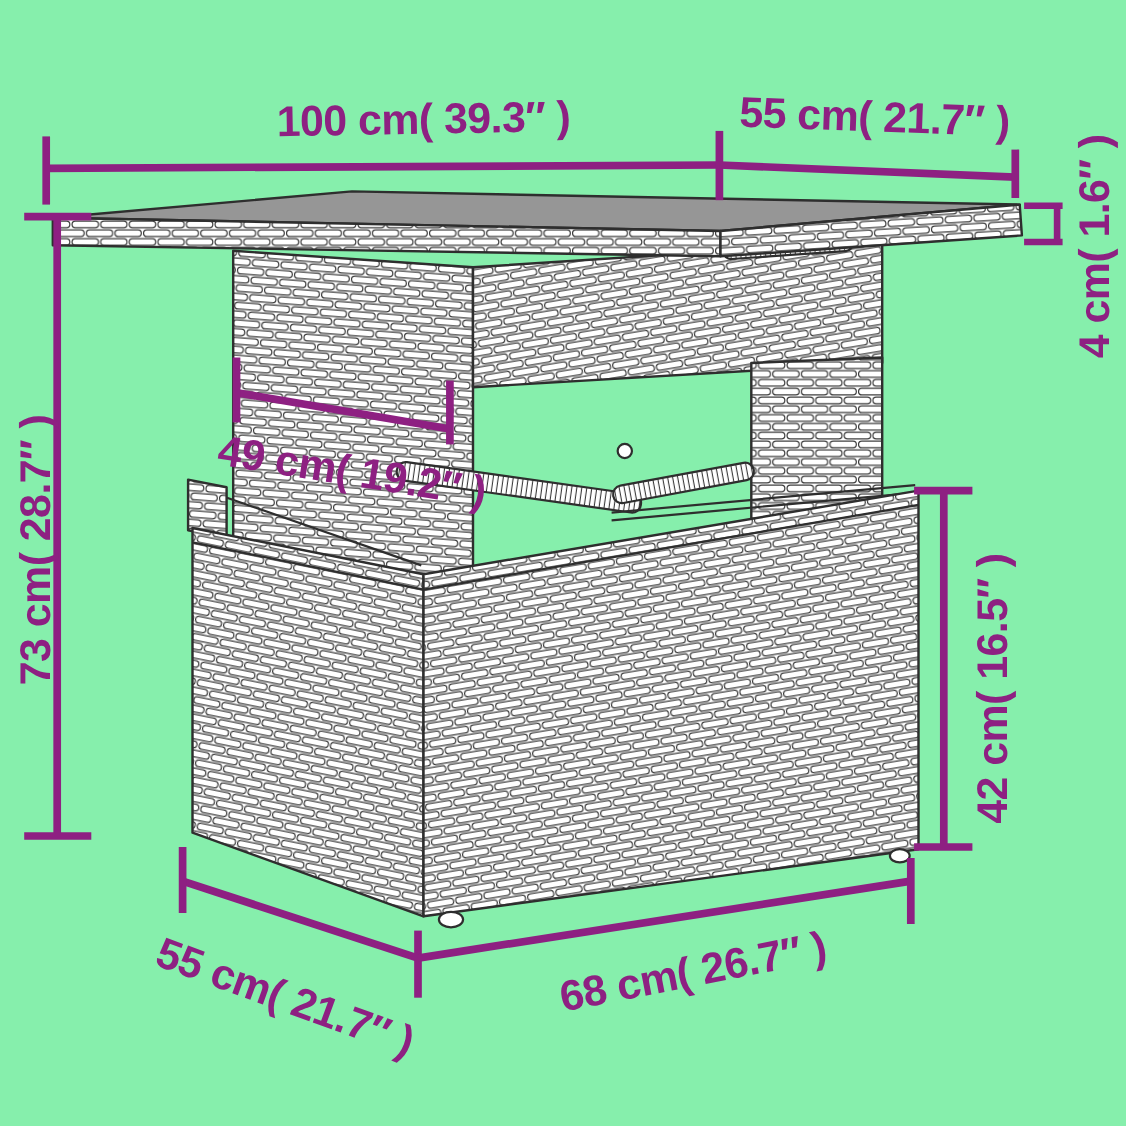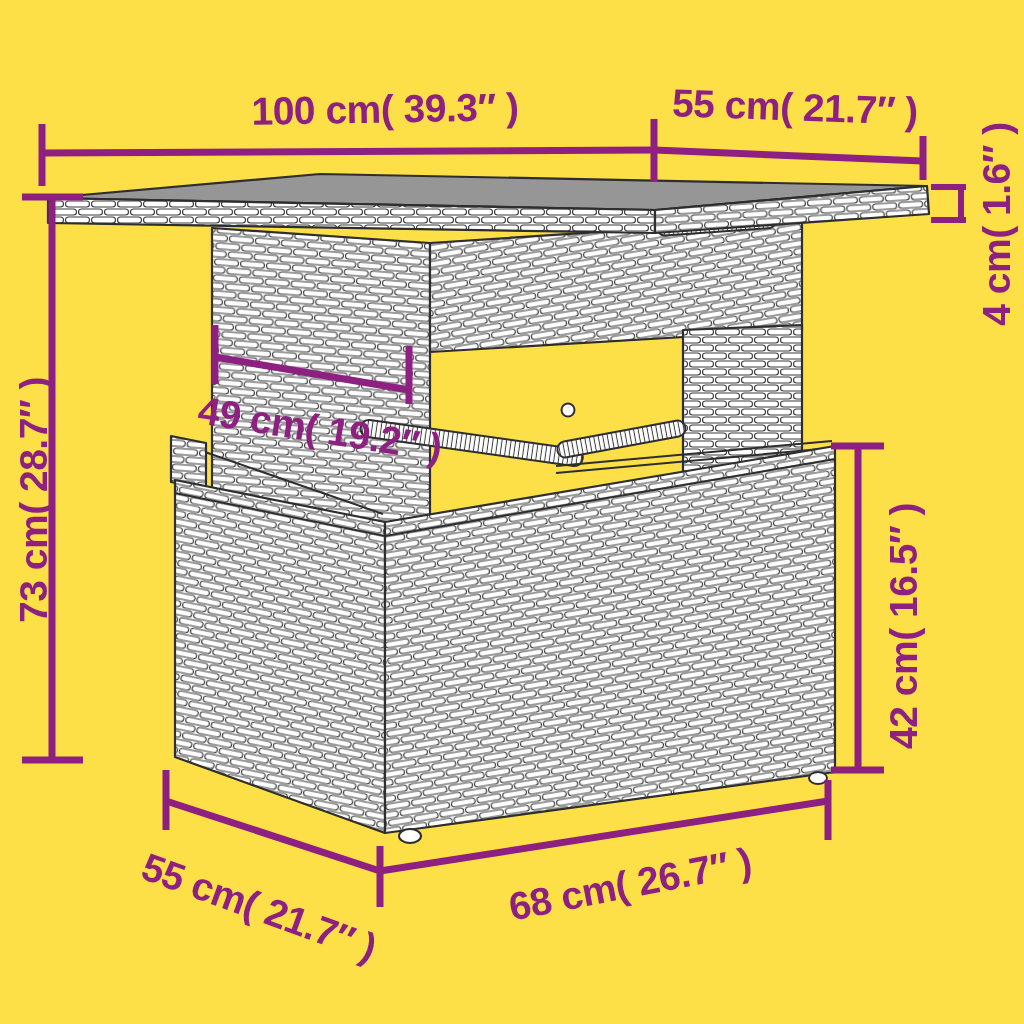--- a/index.html
+++ b/index.html
@@ -1,21 +1,21 @@
 <!DOCTYPE html>
 <html style="--accent: #8e2082;"><head>
 <meta charset="utf-8">
 <title></title>
 <style>
   html,body{margin:0;padding:0;background:#fff;}
   :root{--accent:#8e2082;}
   #canvas{
     position:relative;
     width:1024px;height:1024px;
-    background:#fde047;
+    background:#86efac;
     overflow:hidden;
     font-family:"Liberation Sans",sans-serif;
   }
   #drawing{position:absolute;left:0;top:0;width:1024px;height:1024px;}
   .dim-label{
     position:absolute;
     font-family:"Liberation Sans",sans-serif;
     font-weight:700;
     font-size:39px;
     line-height:1;

